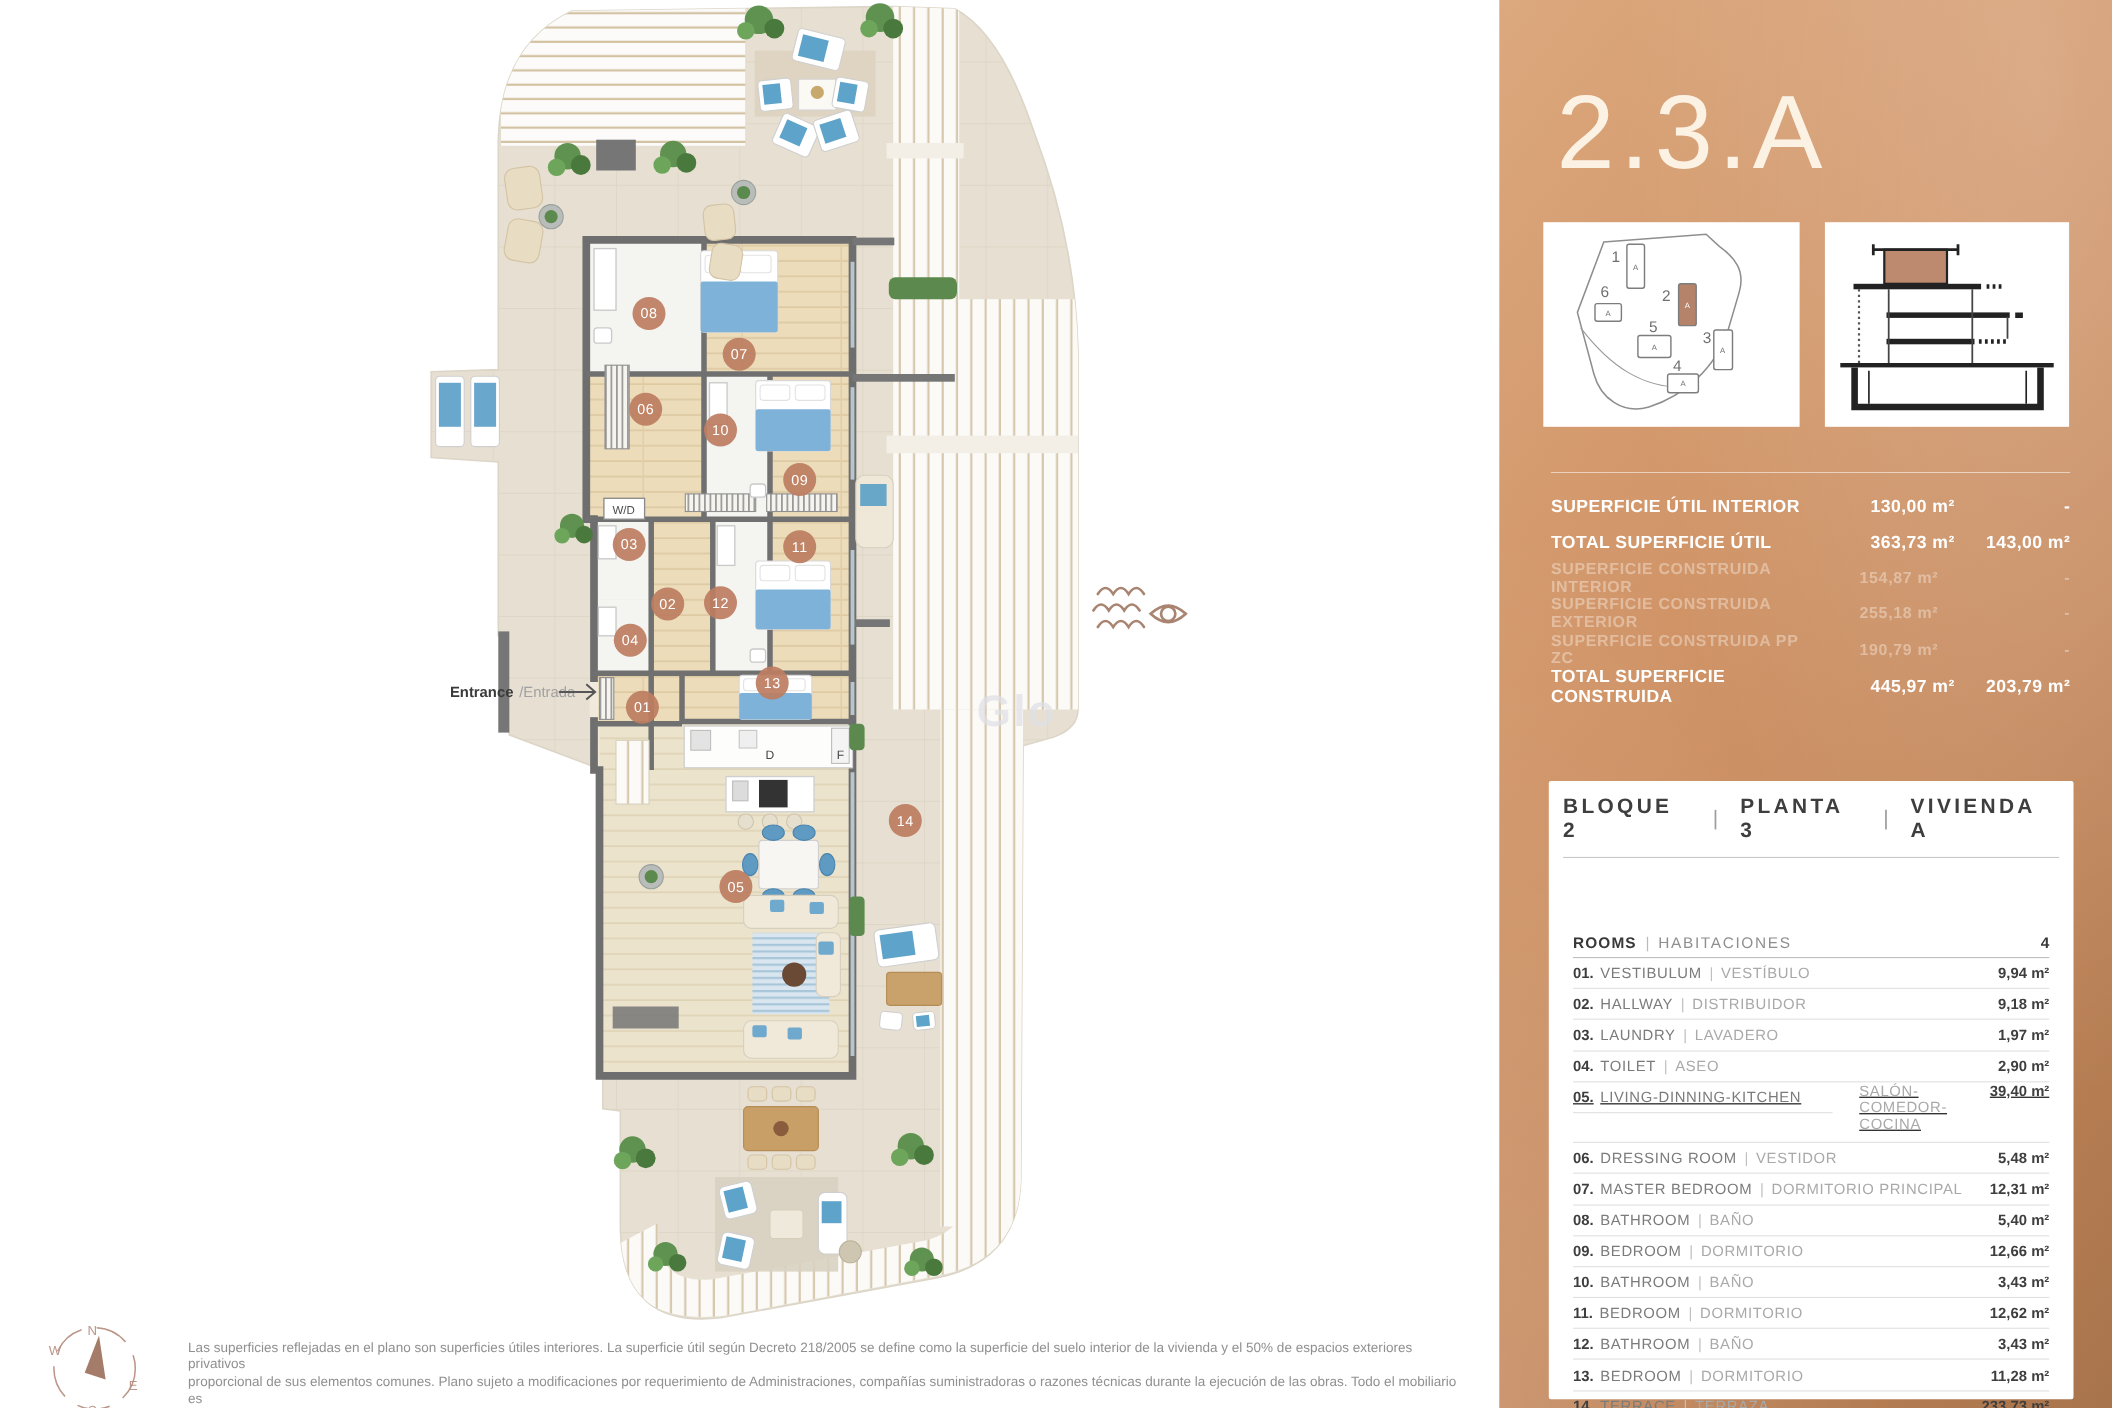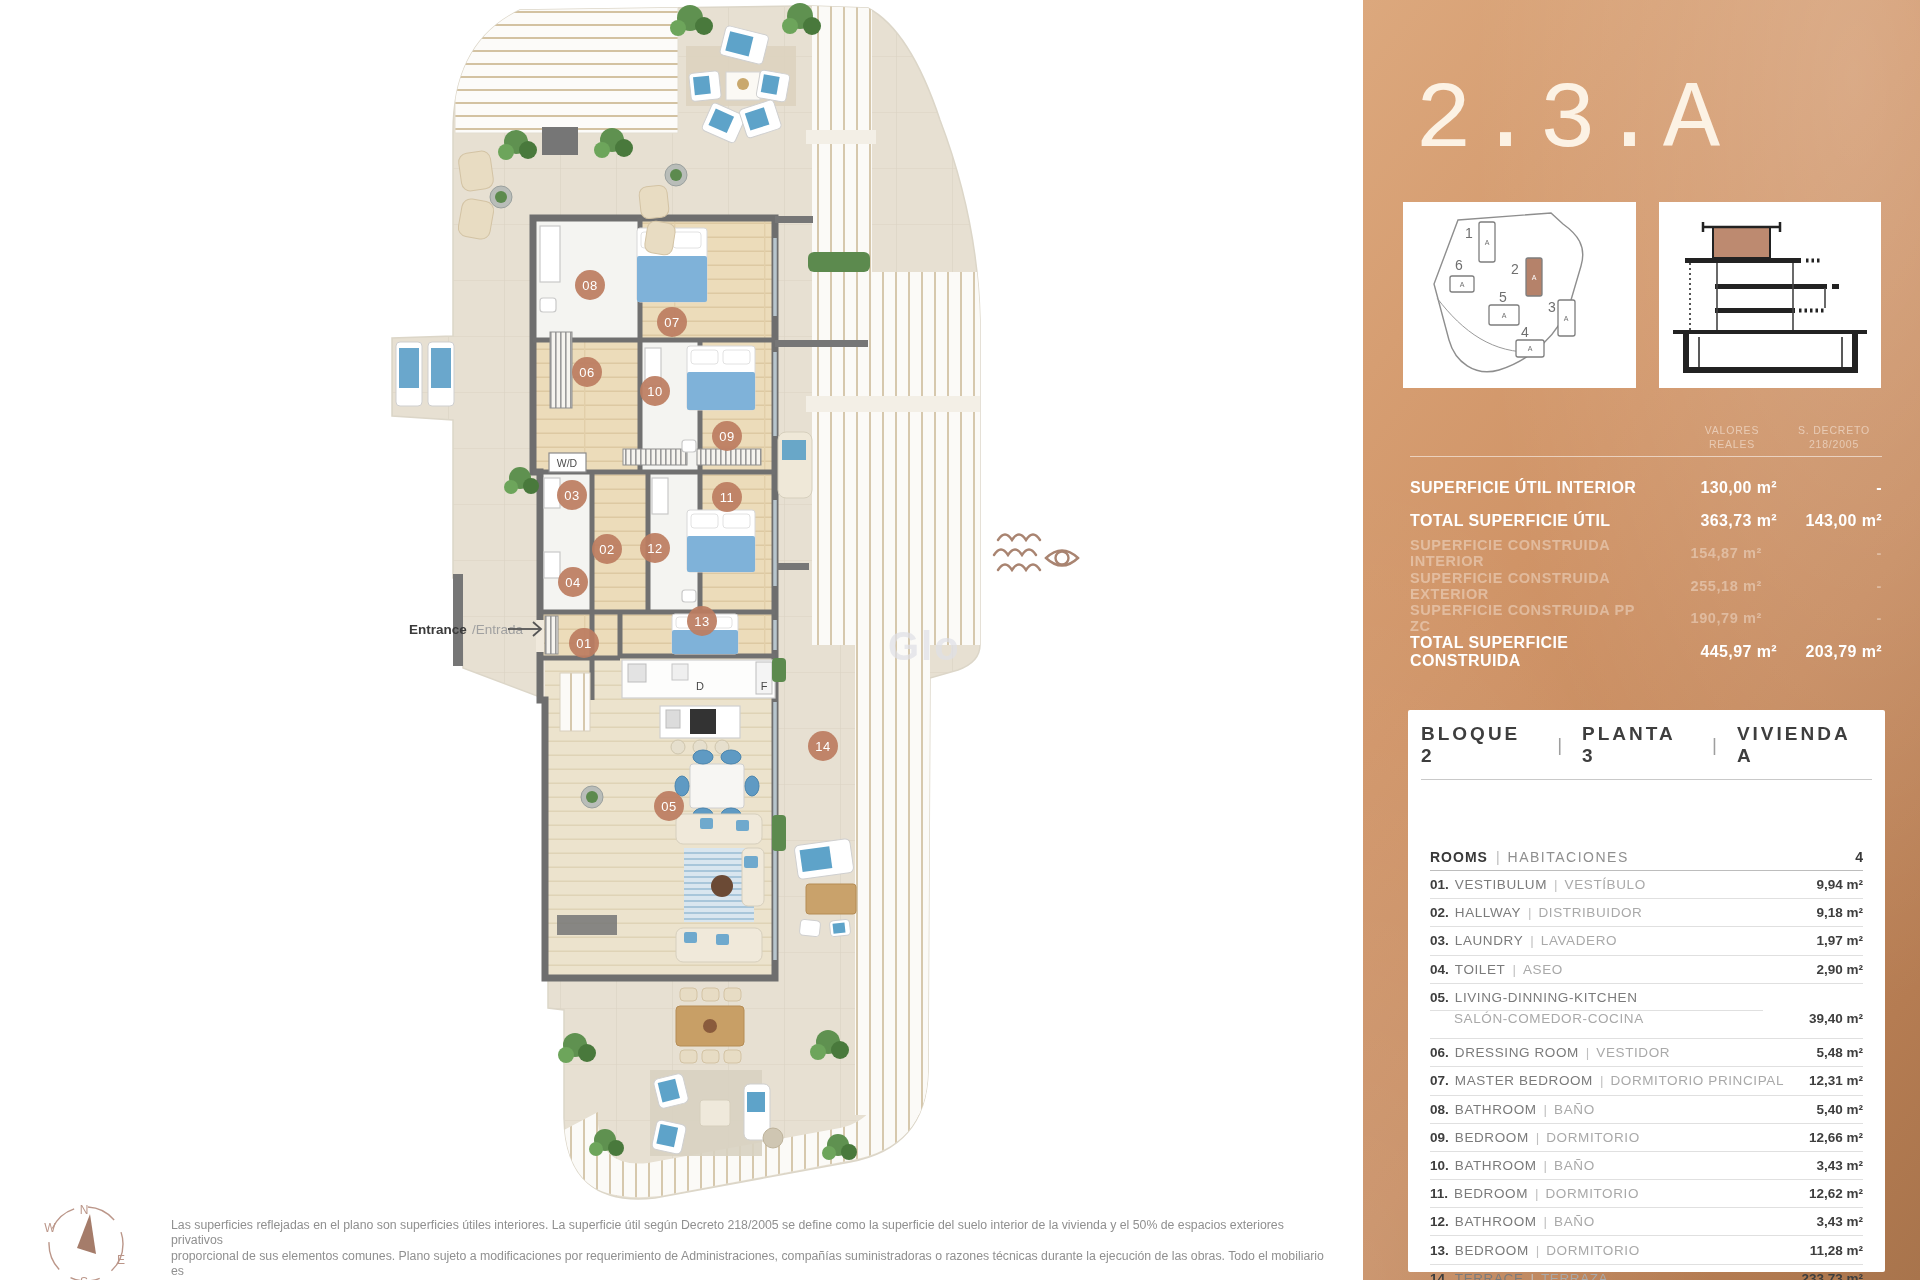--- a/index.html
+++ b/index.html
@@ -5,21 +5,21 @@
   html,body{margin:0;padding:0;background:#ffffff;}
   .stage{position:relative;width:1920px;height:1280px;background:#fff;overflow:hidden;
          font-family:"Liberation Sans",sans-serif;}
   
   .panel{position:absolute;left:1363px;top:0;width:557px;height:1280px;
          background:linear-gradient(128deg,#dca87d 0%,#d09467 38%,#c68a5e 62%,#b57c52 85%,#a8744c 100%);}
   .panel:before{content:"";position:absolute;inset:0;
          background:radial-gradient(ellipse at 88% 6%,rgba(255,255,255,.20),transparent 55%),
                     radial-gradient(ellipse at 0% 100%,rgba(255,255,255,.12),transparent 45%);}
   .unit-title{position:absolute;left:52px;top:74px;margin:0;font-size:95px;font-weight:400;
-         letter-spacing:5px;color:#fcf2e4;line-height:1;font-family:Liberation Mono, monospace;}
+         letter-spacing:5px;color:#fcf2e4;line-height:1;}
   .diag{position:absolute;top:202px;background:#fff;}
   .diag.site{left:40px;width:233px;height:186px;}
   .diag.section{left:296px;width:222px;height:186px;}
   
   .surfaces{position:absolute;left:47px;top:424px;width:472px;color:#fff;}
   .s-grid{display:grid;grid-template-columns:1fr 90px 96px;column-gap:9px;align-items:center;}
   .s-head{font-size:10.5px;letter-spacing:.8px;line-height:1.3;text-align:center;
           color:rgba(255,250,243,.5);text-transform:uppercase;}
   .s-divider{border-bottom:1px solid rgba(255,255,255,.55);margin-top:5px;}
   .s-rows{padding-top:15px;}
@@ -37,21 +37,21 @@
   .rooms-head .en{font-weight:bold;color:#383838;letter-spacing:1px;}
   .rooms-head .pipe{color:#bbb;margin:0 8px;}
   .rooms-head .es{color:#8f8f8f;letter-spacing:1.5px;}
   .rooms-head .count{margin-left:auto;font-weight:bold;color:#383838;}
   .r-row{display:flex;align-items:center;height:27.2px;border-bottom:1px solid #e0e0e0;font-size:13.5px;}
   .r-row .num{font-weight:bold;color:#3e3e3e;margin-right:6px;}
   .r-row .en{color:#7b7b7b;letter-spacing:.6px;}
   .r-row .pipe{color:#c0c0c0;margin:0 7px;}
   .r-row .es{color:#a9a9a9;letter-spacing:.6px;}
   .r-row .area{margin-left:auto;font-weight:bold;color:#3e3e3e;white-space:nowrap;}
-  .r-row.two{height:54.4px;flex-direction:column;align-items:stretch;justify-content:center;}
+  .r-row.two{height:54.4px;flex-direction:row;align-items:stretch;justify-content:center;text-decoration:underline;}
   .r-row.two .l1{display:flex;align-items:center;height:27.2px;border-bottom:1px solid #e0e0e0;width:77%;}
   .r-row.two .l2{display:flex;align-items:flex-start;height:27.2px;padding-left:24px;}
   
   .footnote{position:absolute;left:171px;top:1218px;width:1160px;font-size:12.3px;
           line-height:15.4px;color:#909090;}
 </style>
 </head>
 <body>
 
 <div class="stage">
@@ -524,29 +524,20 @@
         </g>
         <line x1="31" y1="61" x2="31" y2="128" stroke="#555" stroke-width="2" stroke-dasharray="2 3"></line>
         <rect x="14" y="128" width="194" height="4" fill="#222"></rect>
         <path d="M27 132 V168 H196 V132" fill="none" stroke="#222" stroke-width="6"></path>
         <line x1="40" y1="135" x2="40" y2="165" stroke="#222" stroke-width="1.5"></line>
         <line x1="183" y1="135" x2="183" y2="165" stroke="#222" stroke-width="1.5"></line>
       </svg>
     </div>
 
     <div class="surfaces">
-      <div class="s-grid s-head">
-        <span></span>
-        <span>
-          <span>VALORES</span><br><span>REALES</span>
-        </span>
-        <span>
-          <span>S. DECRETO</span><br><span>218/2005</span>
-        </span>
-      </div>
       <div class="s-divider"></div>
       <div class="s-rows">
         <div class="s-grid s-row">
           <span>SUPERFICIE ÚTIL INTERIOR</span>
             <span class="v">130,00 m²</span>
             <span class="v">-</span>
         </div>
         <div class="s-grid s-row">
           <span>TOTAL SUPERFICIE ÚTIL</span>
             <span class="v">363,73 m²</span>

